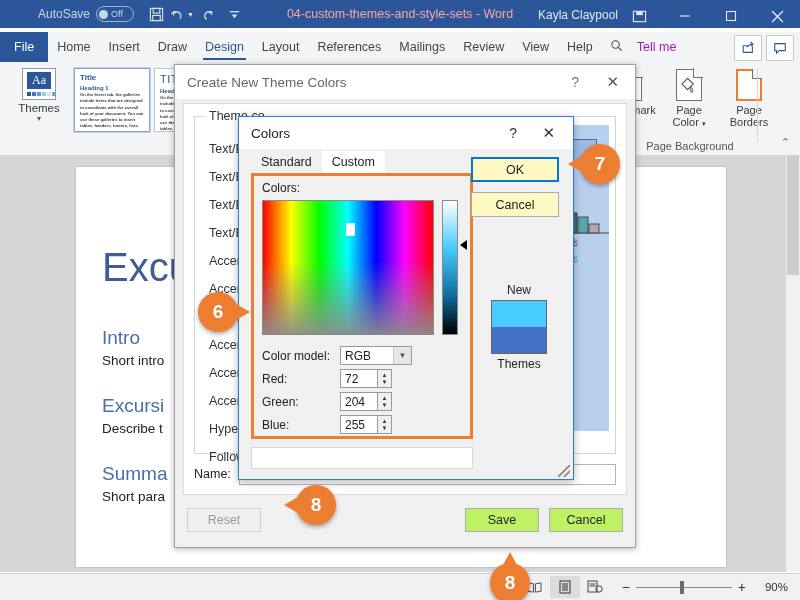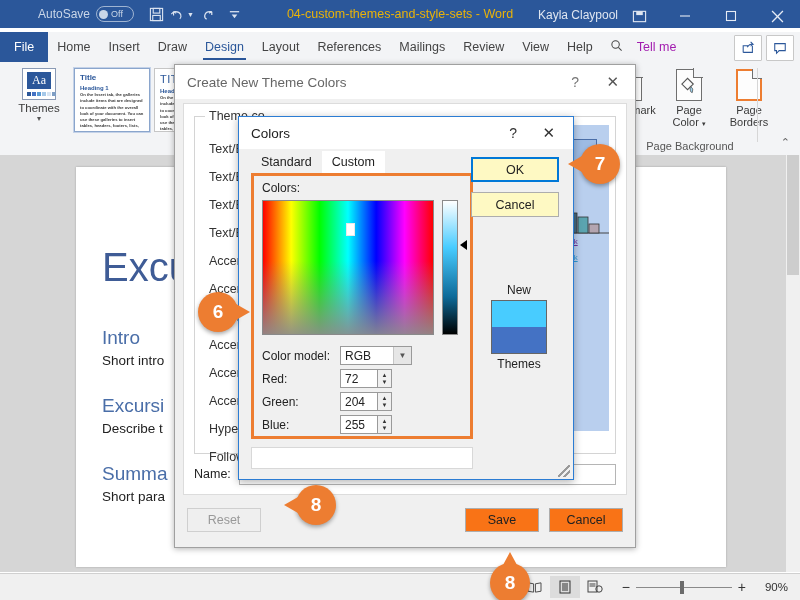--- a/index.html
+++ b/index.html
@@ -33,21 +33,21 @@
   }
   .toggle-knob { width: 9px; height: 9px; border-radius: 50%; background: #c9d6e8; }
   .toggle-txt { font-size: 9px; color: #c9d6e8; }
   .qat { display: flex; align-items: center; gap: 2px; margin-left: 10px; }
   .qat-btn {
     width: 24px; height: 24px; display: flex; align-items: center; justify-content: center;
     color: #dae3f0;
   }
   .title-text {
     position: absolute; left: 0; right: 0; text-align: center;
-    font-size: 12.5px; color: #eab308; pointer-events: none;
+    font-size: 12.5px; color: #fca5a5; pointer-events: none;
   }
   .acct {
     position: absolute; right: 182px; top: 8px; font-size: 12px; color: #dfe6f1;
   }
   .tb-right { position: absolute; right: 0; top: 0; display: flex; height: 32px; }
   .tb-btn {
     width: 46px; height: 32px; display: flex; align-items: center; justify-content: center;
     color: #e6ecf5;
   }
 
@@ -220,21 +220,21 @@
     position: absolute; left: 10px; right: 10px; bottom: 8px; height: 24px;
     display: flex; align-items: center; gap: 8px; font-size: 12.5px; color: #222;
   }
   .name-input {
     flex: 1; height: 21px; border: 1px solid #b5b5b5; background: #fff;
     font-size: 12.5px; padding: 0 5px; box-sizing: border-box; color: #111;
     display: flex; align-items: center;
   }
   .dlg1-footer { position: absolute; left: 0; right: 0; bottom: 0; height: 50px; }
   .btn {
-    height: 24px; min-width: 74px; border: 1px solid #adadad; background: #f97316;
+    height: 24px; min-width: 74px; border: 1px solid #adadad; background: #bef264;
     font-size: 12.5px; color: #222; display: flex; align-items: center; justify-content: center;
     box-sizing: border-box;
   }
   .btn.disabled { color: #999; border-color: #cfcfcf; background: #efefef; }
   .footer-left { position: absolute; left: 12px; top: 11px; }
   .footer-right { position: absolute; right: 12px; top: 11px; display: flex; gap: 10px; }
 
   
   .dlg2 {
     position: absolute; left: 238px; top: 116px; width: 334px; height: 362px;

